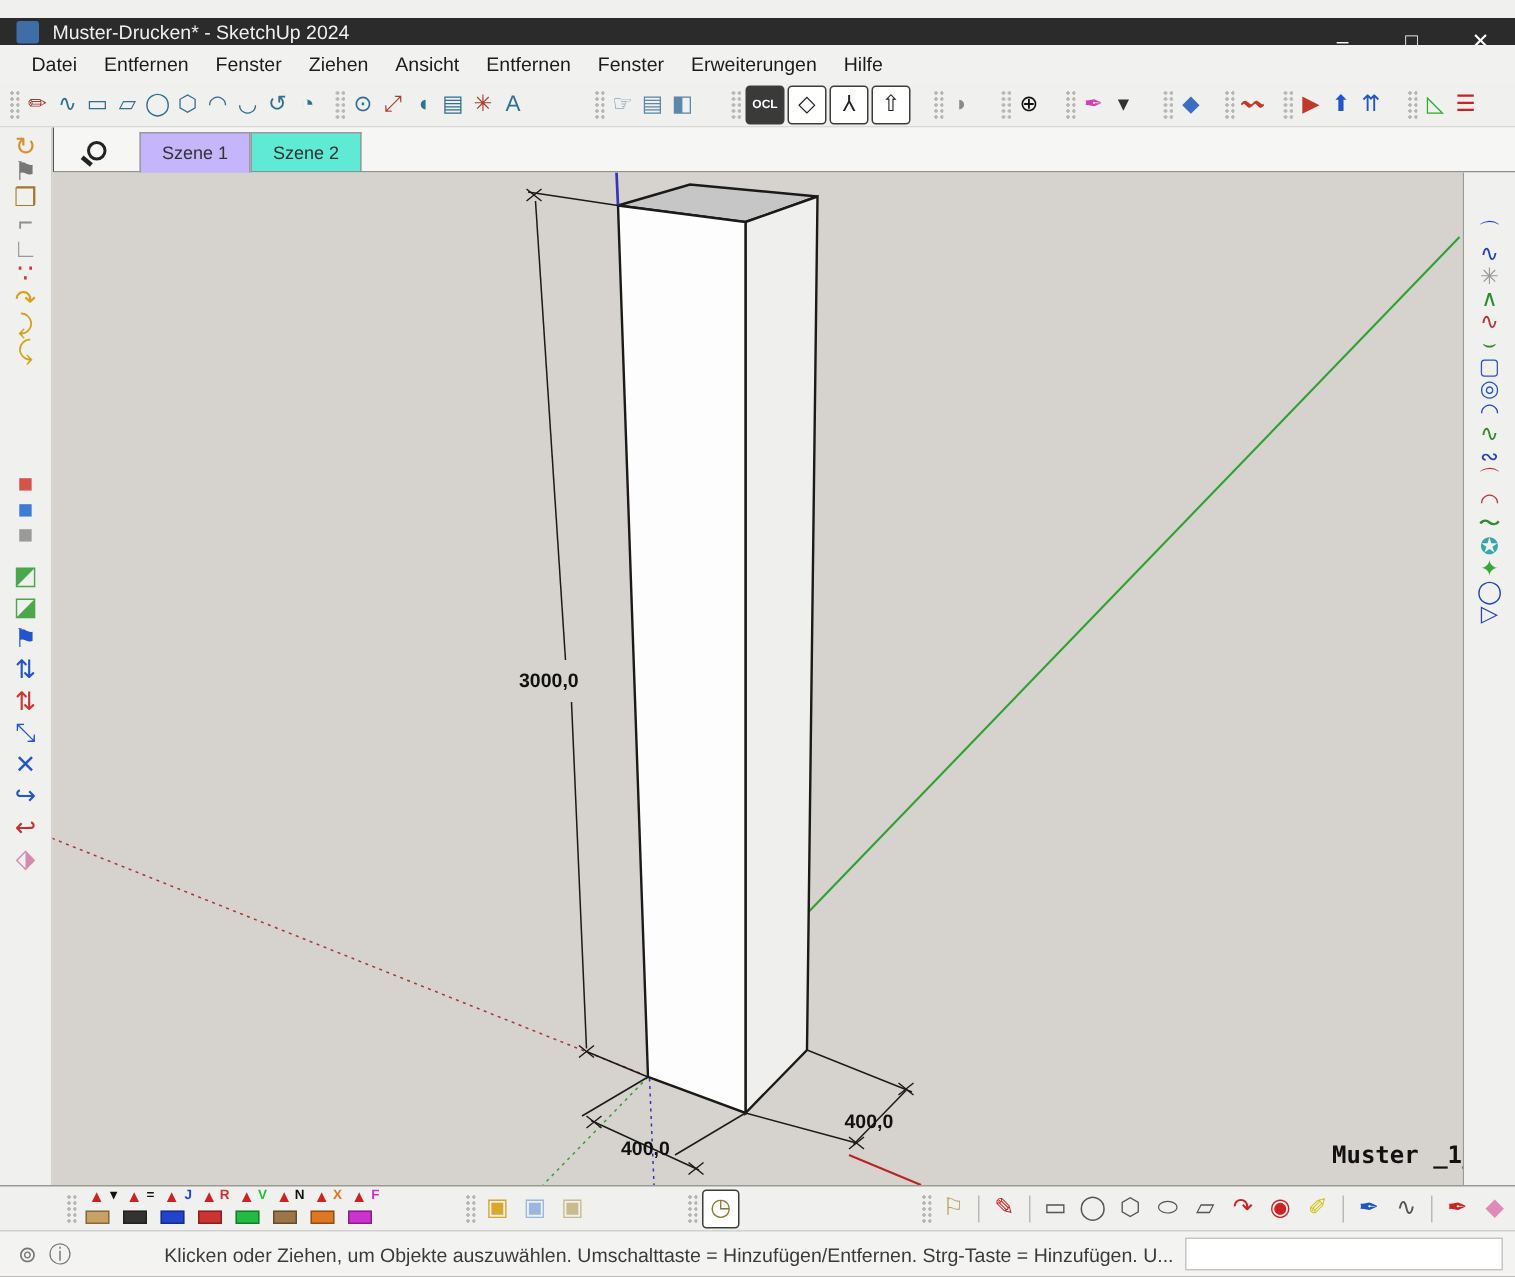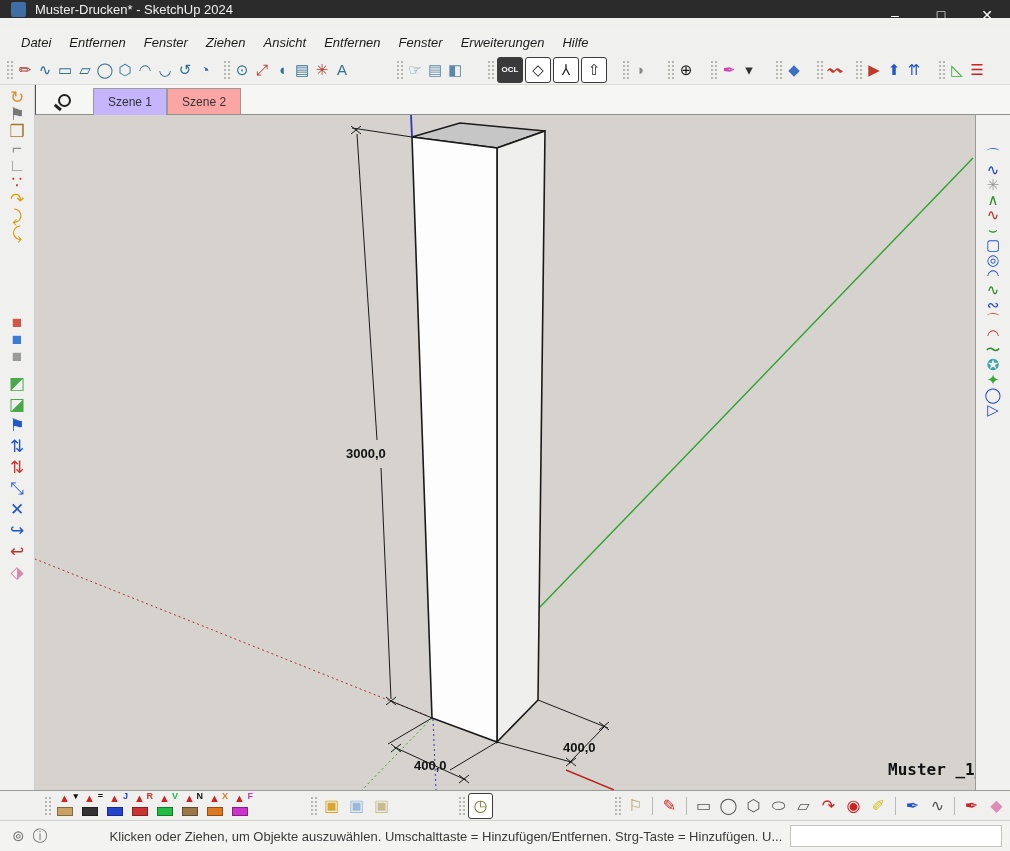--- a/index.html
+++ b/index.html
@@ -1,31 +1,31 @@
 <!DOCTYPE html>
 <html><head>
 <meta charset="utf-8">
 <style>
   html,body{margin:0;padding:0;background:#888;}
   *{box-sizing:border-box;}
   #app{position:relative;width:1010px;height:851px;background:#f0f0ef;
        font-family:"Liberation Sans",sans-serif;overflow:hidden;user-select:none;}
 
   
-  .titlebar{position:absolute;left:0;top:0;width:1010px;height:18px;background:#2b2b2b;
+  .titlebar{position:absolute;left:0;top:12px;width:1010px;height:18px;background:#2b2b2b;
             display:flex;align-items:center;color:#f0f0f0;font-size:13px;}
   .app-icon{width:15px;height:15px;background:#3e6ea5;border-radius:2px;margin:0 9px 0 11px;}
   .win-controls{position:absolute;right:0;top:0;height:30px;display:flex;}
   .win-btn{width:46px;height:30px;display:flex;align-items:center;justify-content:center;
            color:#fff;font-size:14px;}
 
   
   .menubar{position:absolute;left:0;top:30px;width:1010px;height:25px;background:#f1f1f0;
            display:flex;align-items:center;padding-left:12px;font-size:13px;color:#1b1b1b;}
-  .menu-item{padding:3px 9px;font-style:italic;}
+  .menu-item{padding:3px 9px;}
 
   
   .toolbar-top{position:absolute;left:0;top:55px;width:1010px;height:30px;background:#f0f0ef;
                display:flex;align-items:center;border-bottom:1px solid #d8d8d6;}
   .tgroup{display:flex;align-items:center;height:28px;}
   .grip{width:7px;height:20px;background-image:radial-gradient(circle,#b5b5b2 1px,transparent 1.3px);
         background-size:4px 4px;margin:0 2px;}
   .tbtn{position:relative;width:20px;height:24px;display:flex;align-items:center;justify-content:center;}
   .tbtn .glyph{font-size:15px;line-height:1;}
   .tbtn.boxed{width:26px;height:26px;border:1px solid #3c3c3c;border-radius:3px;background:#fff;margin:0 1px;}
@@ -38,21 +38,21 @@
 
   
   .tabbar{position:absolute;left:35px;top:85px;width:975px;height:30px;background:#f6f6f4;
           border-bottom:1px solid #8f8f8c;border-left:1px solid #555;display:flex;align-items:flex-end;}
   .mag{position:relative;width:13px;height:13px;border:2px solid #222;border-radius:50%;
        margin:0 0 7px 22px;}
   .mag::after{content:"";position:absolute;left:-6px;top:10px;width:8px;height:2.5px;background:#222;
               transform:rotate(40deg);}
   .tabs{display:flex;margin-left:22px;height:26px;}
   .tab{min-width:68px;padding:0 14px;display:flex;align-items:center;justify-content:center;
-       font-size:12px;color:#333;border:1px solid #9a9a97;border-bottom:none;background:#fca5a5;}
+       font-size:12px;color:#333;border:1px solid #9a9a97;border-bottom:none;background:#5eead4;}
   .tab.active{background:#c4b5fd;height:27px;position:relative;z-index:2;}
 
   
   .sidebar-left{position:absolute;left:0;top:85px;width:35px;height:705px;background:#f0f0ef;
                 display:flex;flex-direction:column;align-items:center;padding-top:4px;
                 border-right:1px solid #d0d0ce;}
   .sidebar-right{position:absolute;right:0;top:115px;width:35px;height:675px;background:#f0f0ef;
                  display:flex;flex-direction:column;align-items:center;padding-top:32px;
                  border-left:1px solid #9a9a97;}
   .sidebar-left .tbtn,.sidebar-right .tbtn{width:26px;height:26px;}

